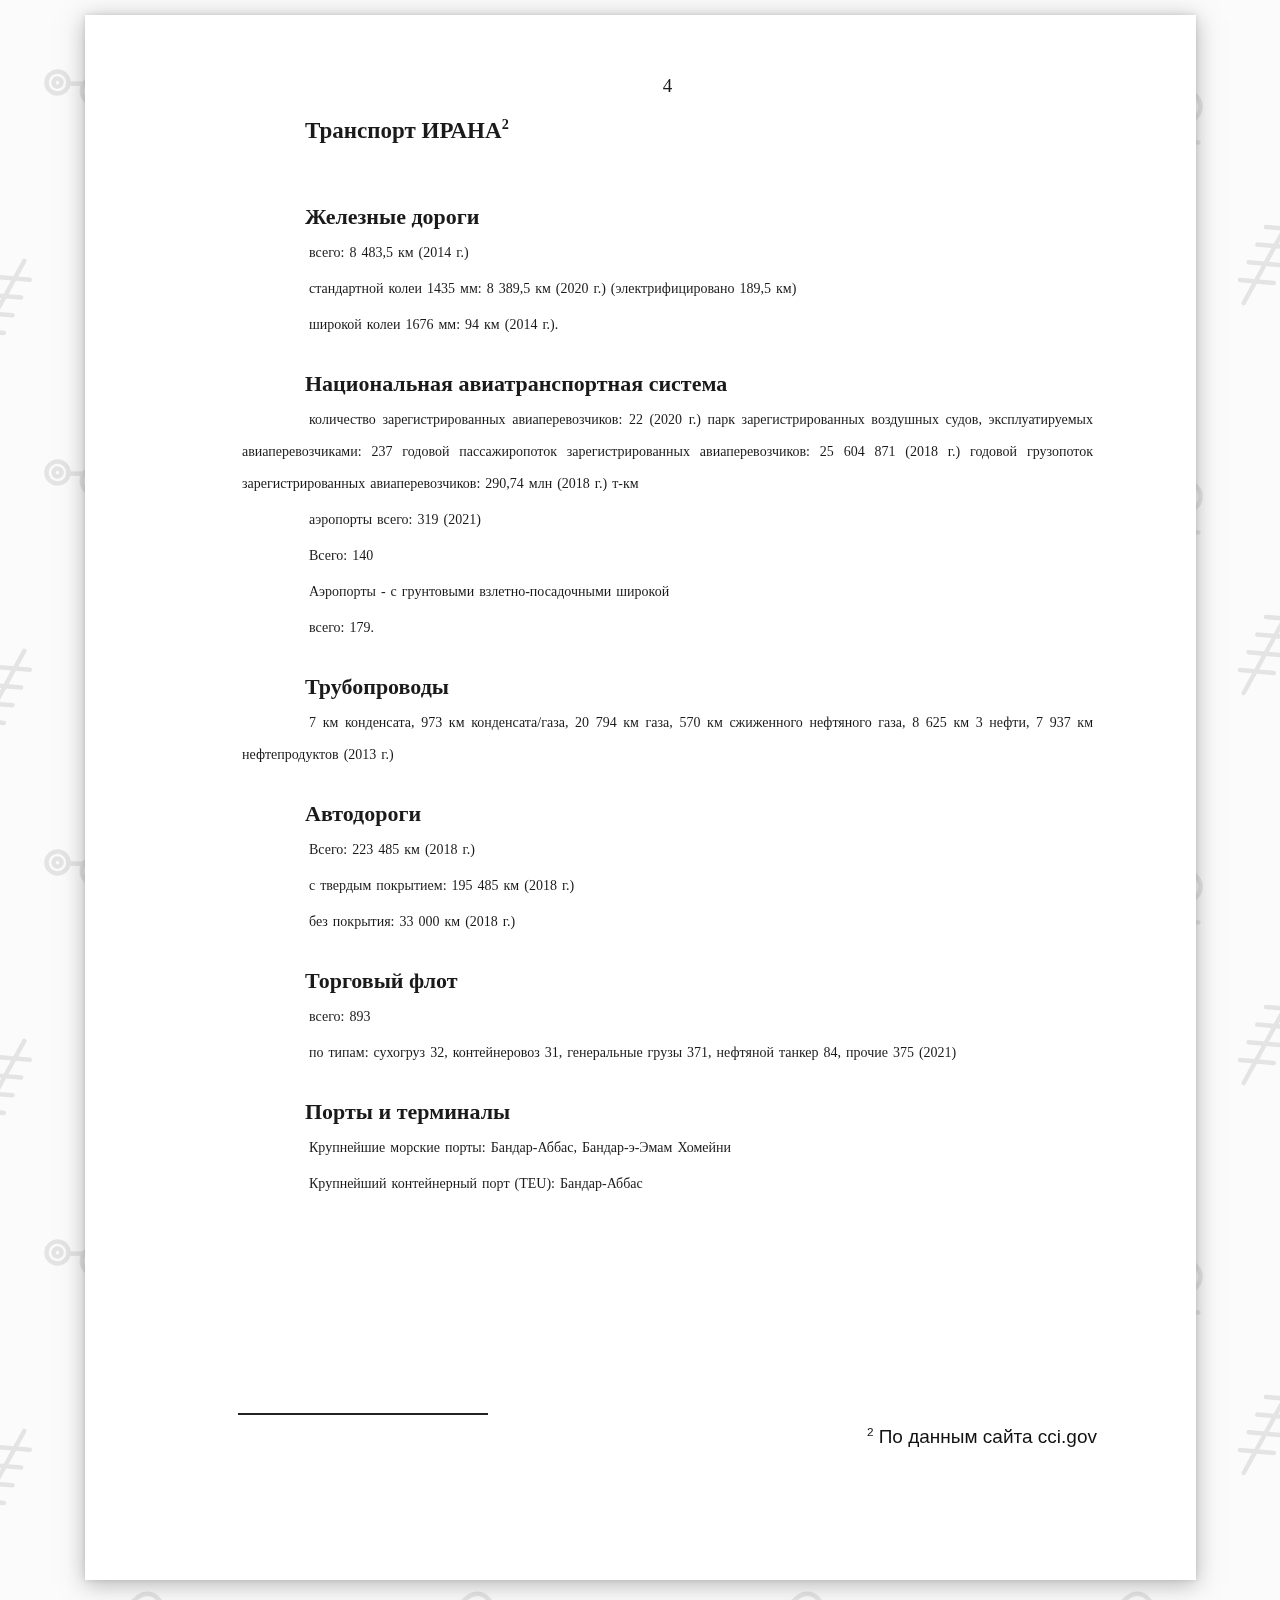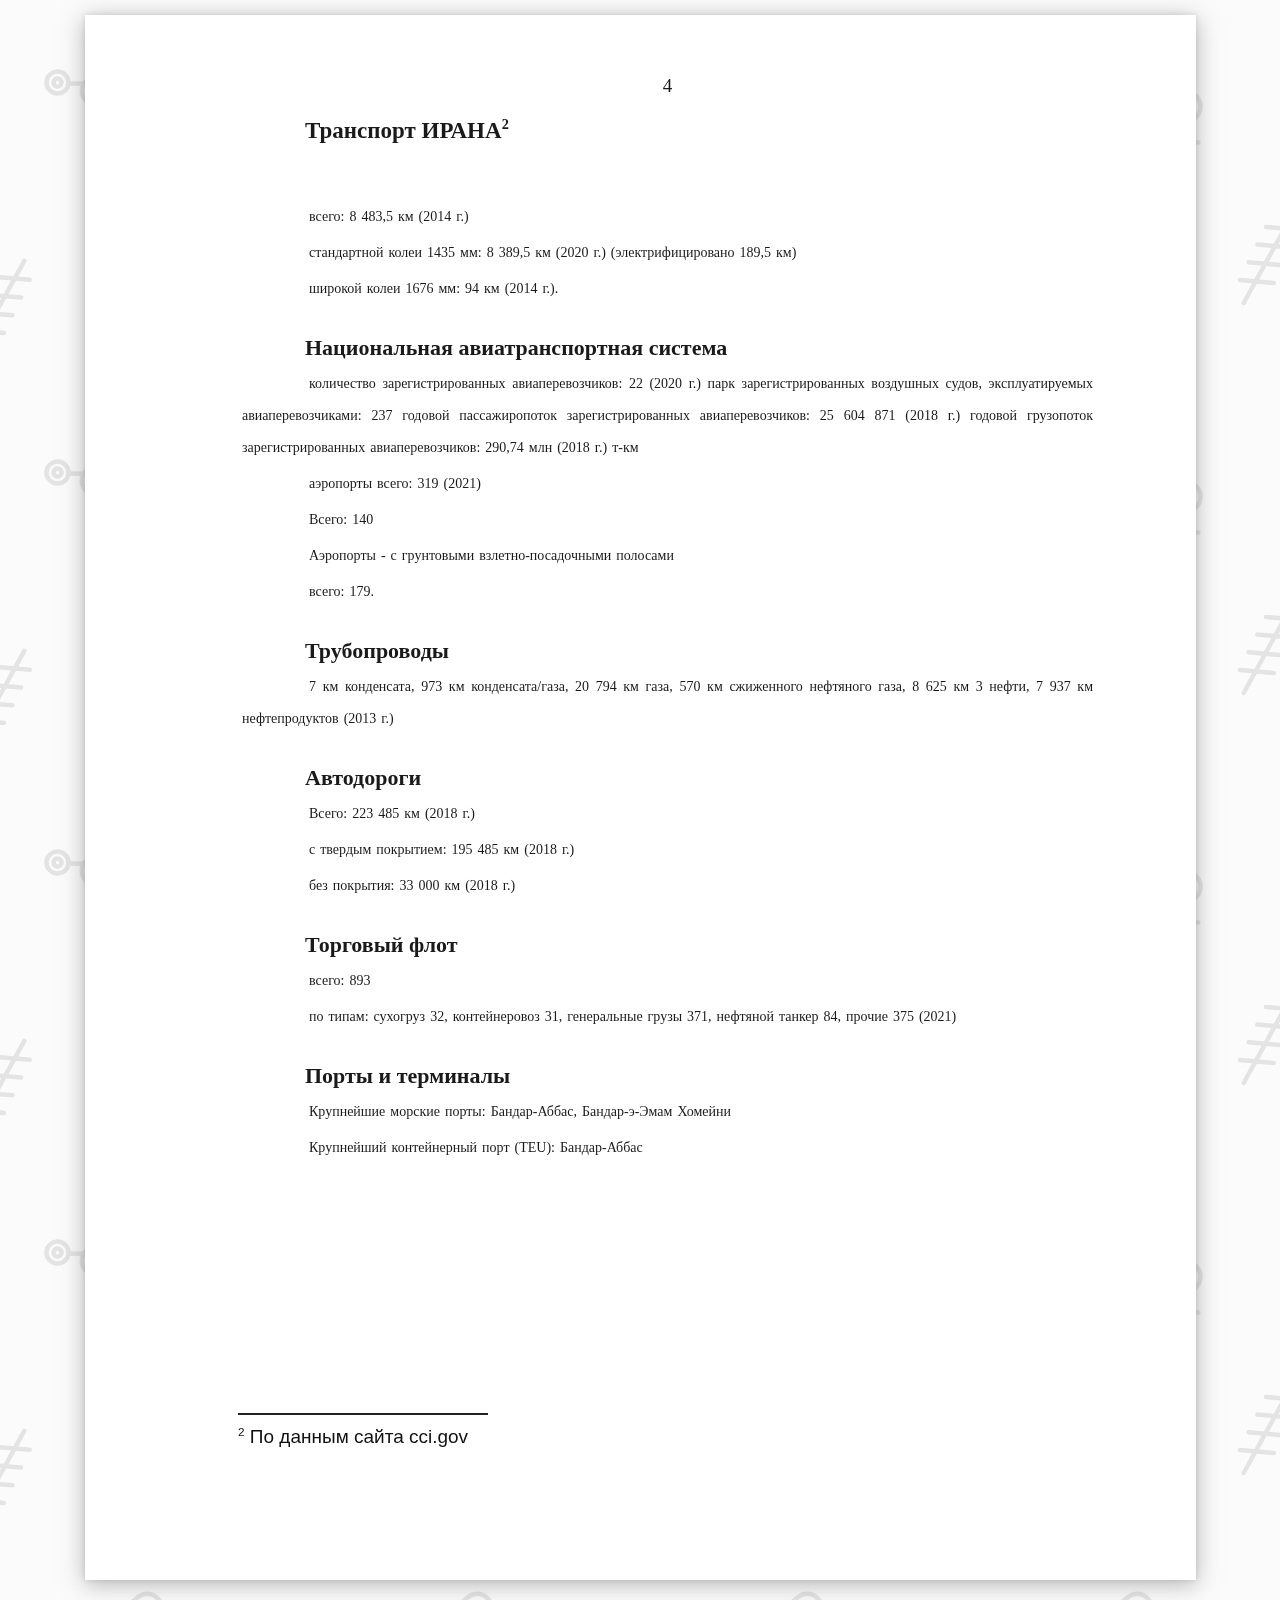--- a/index.html
+++ b/index.html
@@ -67,20 +67,21 @@
     text-indent: 67px;
     text-align: justify;
     word-spacing: 1.5px;
     margin: 4px;
   }
   .footnote-area {
     position: absolute;
     left: 153px;
     right: 99px;
     top: 1398px;
+    text-align: right;
   }
   .fn-rule {
     width: 250px;
     border-top: 2px solid #222222;
     margin-bottom: 9px;
   }
   .fn {
     font-family: "Liberation Sans", "DejaVu Sans", sans-serif;
     font-size: 19px;
     line-height: 26px;
@@ -130,31 +131,32 @@
 </div>
 
 <div class="page">
   <div class="content">
 
     <div class="pagenum">4</div>
 
     <h1 class="doc-title"><span>Транспорт ИРАНА</span><sup>2</sup></h1>
 
     <section class="sec" style="margin-top:0">
+      <h2>Железные дороги</h2>
       <p>всего: 8 483,5 км (2014 г.)</p>
       <p>стандартной колеи 1435 мм: 8 389,5 км (2020 г.) (электрифицировано 189,5 км)</p>
       <p>широкой колеи 1676 мм: 94 км (2014 г.).</p>
     </section>
 
     <section class="sec">
       <h2>Национальная авиатранспортная система</h2>
       <p>количество зарегистрированных авиаперевозчиков: 22 (2020 г.) парк зарегистрированных воздушных судов, эксплуатируемых авиаперевозчиками: 237 годовой пассажиропоток зарегистрированных авиаперевозчиков: 25 604 871 (2018 г.) годовой грузопоток зарегистрированных авиаперевозчиков: 290,74 млн (2018 г.) т-км</p>
       <p>аэропорты всего: 319 (2021)</p>
       <p>Всего: 140</p>
-      <p>Аэропорты - с грунтовыми взлетно-посадочными полосами</p>
+      <p>Аэропорты - с грунтовыми взлетно-посадочными широкой</p>
       <p>всего: 179.</p>
     </section>
 
     <section class="sec">
       <h2>Трубопроводы</h2>
       <p>7 км конденсата, 973 км конденсата/газа, 20 794 км газа, 570 км сжиженного нефтяного газа, 8 625 км 3 нефти, 7 937 км нефтепродуктов (2013 г.)</p>
     </section>
 
     <section class="sec">
       <h2>Автодороги</h2>

